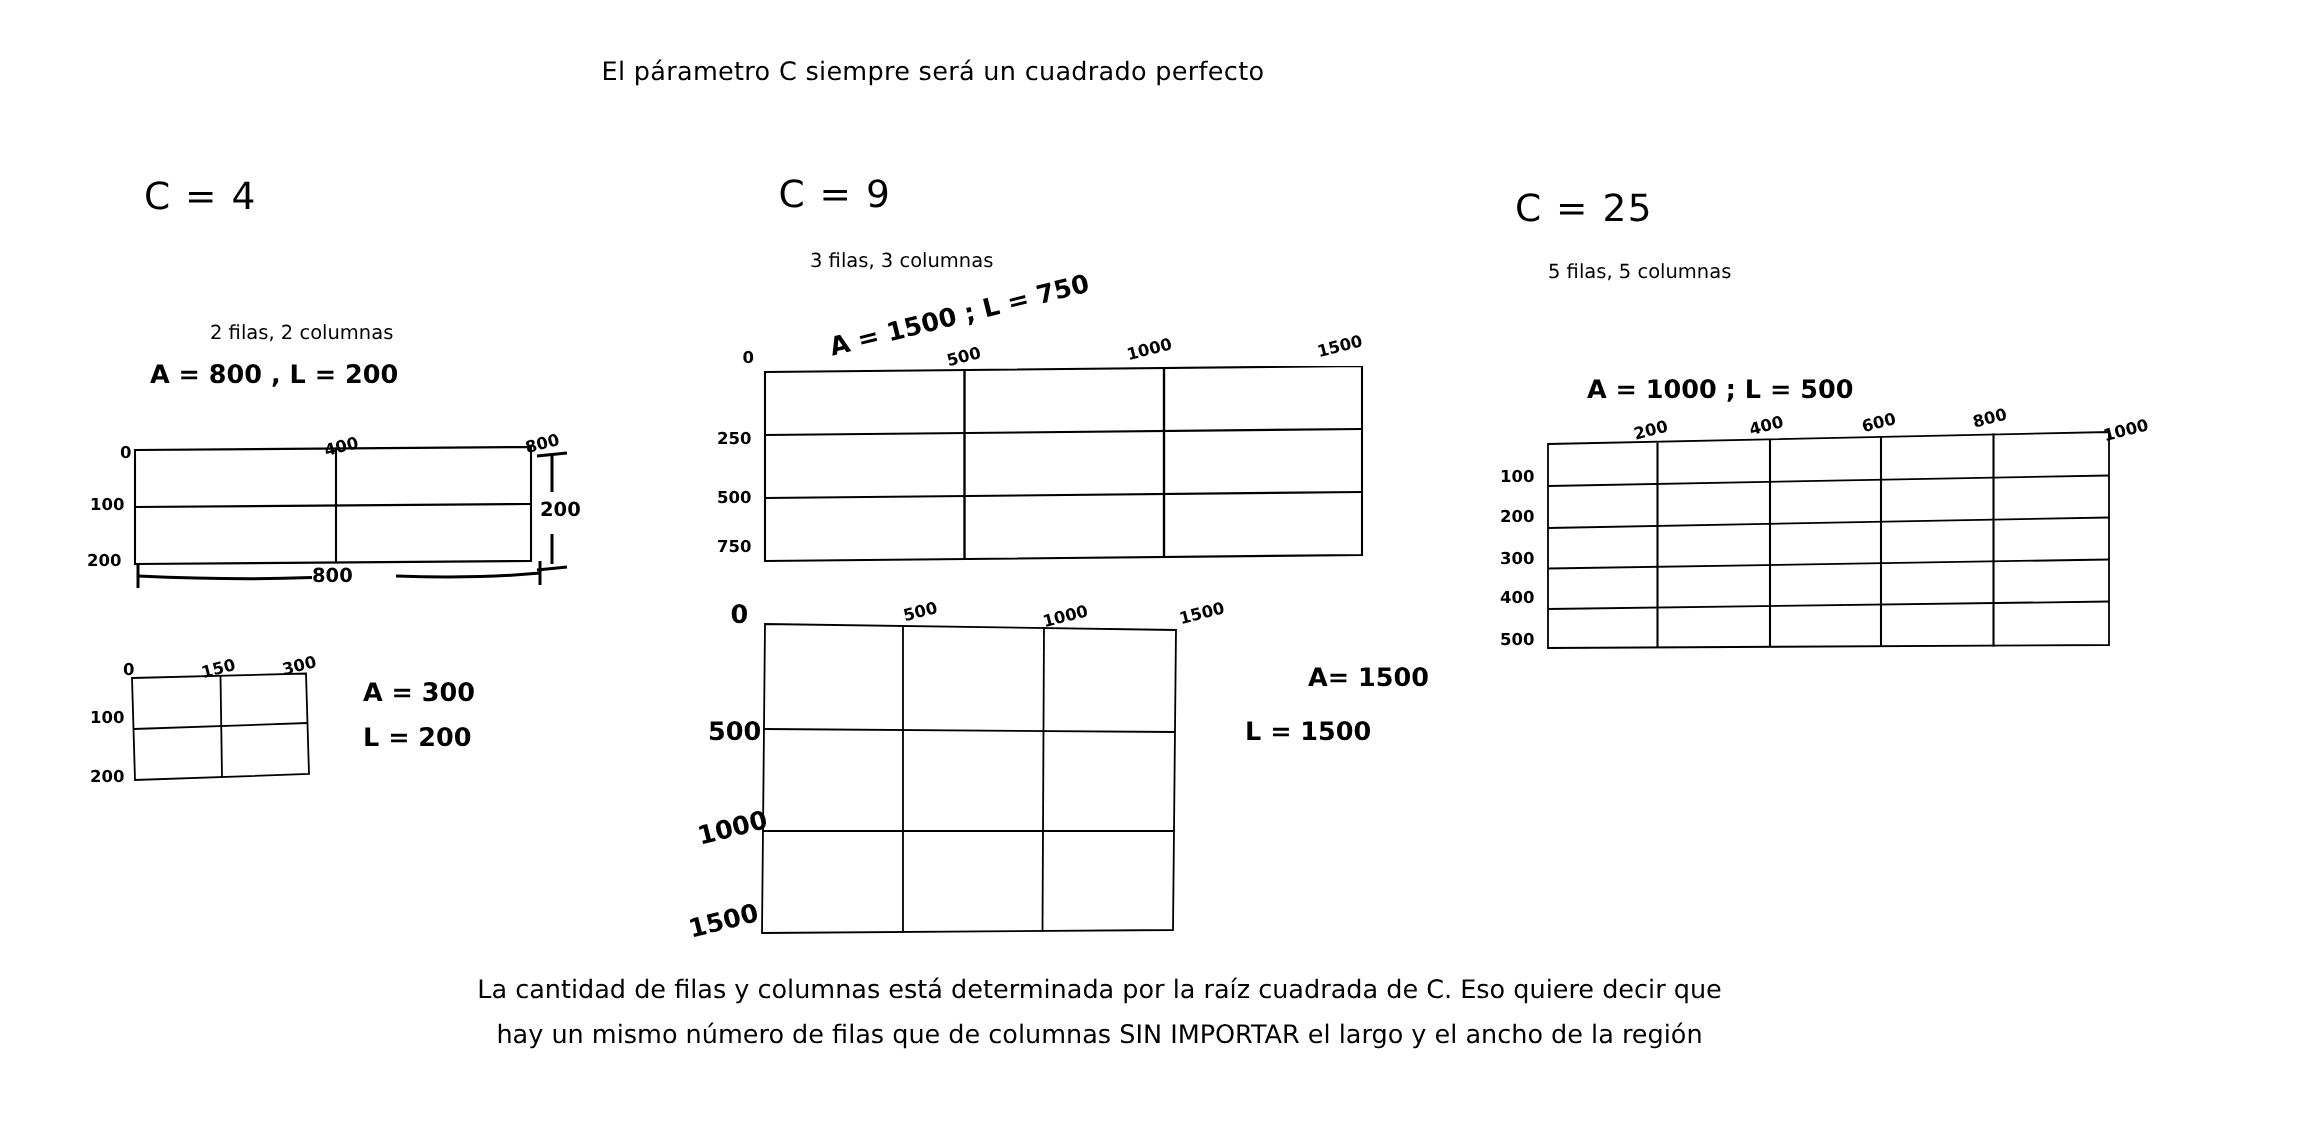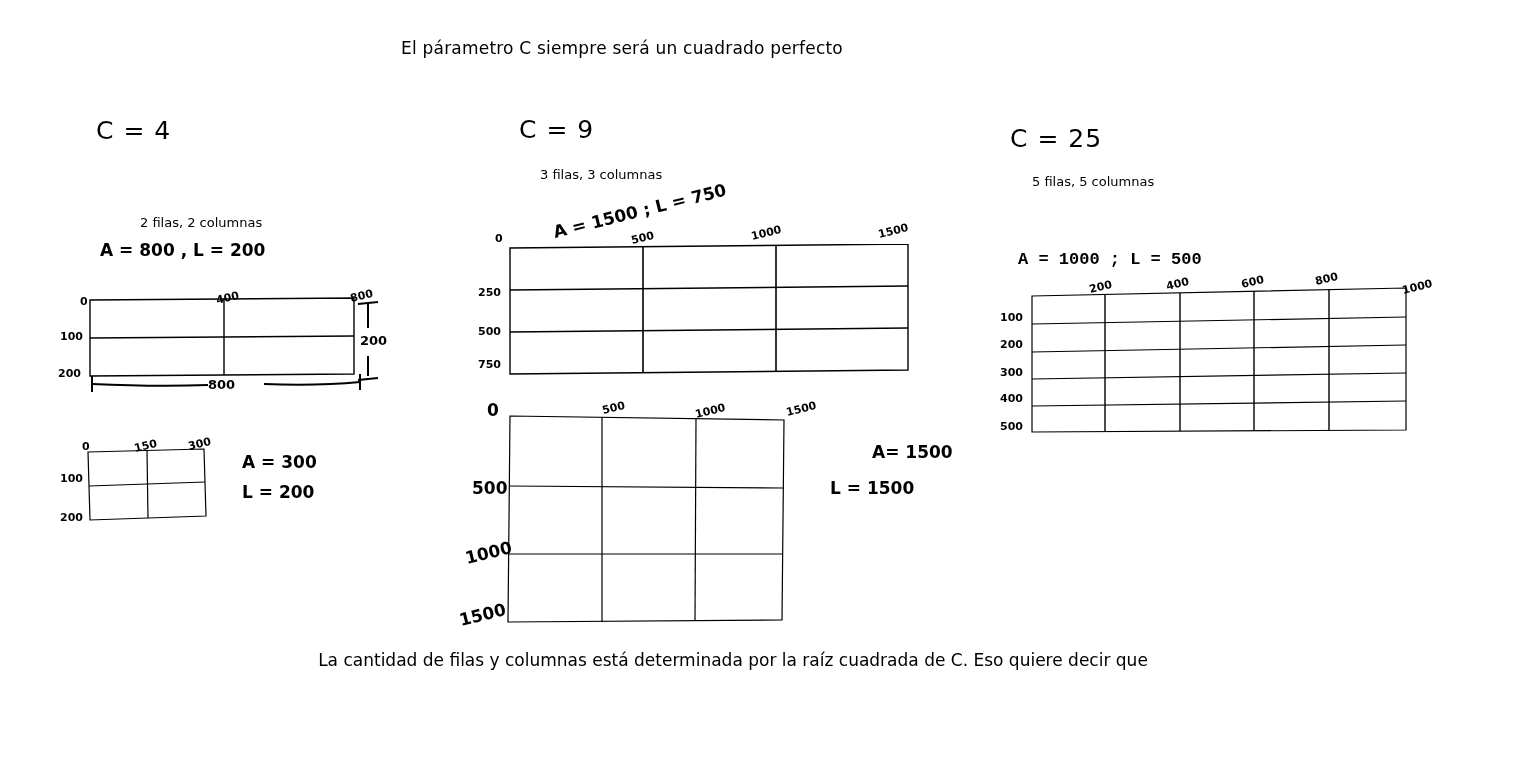--- a/index.html
+++ b/index.html
@@ -163,21 +163,21 @@
   <div class="abs lbl-big" style="left:472px; top:478px;">500</div>
   <div class="abs lbl-big rot-b" style="left:468px; top:548px;">1000</div>
   <div class="abs lbl-big rot-b" style="left:462px; top:610px;">1500</div>
 
   <div class="abs lbl-big" style="left:872px; top:442px;">A= 1500</div>
   <div class="abs lbl-big" style="left:830px; top:478px;">L = 1500</div>
 
   <div class="abs section-title" style="left:1010px; top:124px;">C = 25</div>
   <div class="abs section-sub" style="left:1032px; top:174px;">5 filas, 5 columnas</div>
 
-  <div class="abs lbl-big" style="left:1018px; top:250px;font-family:Liberation Mono, monospace;">A = 1000  ;   L = 500</div>
+  <div class="abs lbl-big" style="left:1058px; top:250px;">A = 1000  ;   L = 500</div>
 
   <svg class="abs" style="left:1002px; top:286px;" width="412" height="152">
     <path class="gridline" d="M30,10 L404,2 L404,144 L30,146 Z" stroke-width="1.2"></path>
     <path class="gridline" d="M30,38 L404,31" stroke-width="1.2"></path>
     <path class="gridline" d="M30,66 L404,59" stroke-width="1.2"></path>
     <path class="gridline" d="M30,93 L404,87" stroke-width="1.2"></path>
     <path class="gridline" d="M30,120 L404,115" stroke-width="1.2"></path>
     <path class="gridline" d="M103,9 L103,146" stroke-width="1.4"></path>
     <path class="gridline" d="M178,7 L178,145" stroke-width="1.4"></path>
     <path class="gridline" d="M252,5 L252,145" stroke-width="1.4"></path>
@@ -191,15 +191,16 @@
   <div class="abs lbl-sm rot-b" style="left:1404px; top:284px;">1000</div>
 
   <div class="abs lbl-sm" style="left:1000px; top:311px;">100</div>
   <div class="abs lbl-sm" style="left:1000px; top:338px;">200</div>
   <div class="abs lbl-sm" style="left:1000px; top:366px;">300</div>
   <div class="abs lbl-sm" style="left:1000px; top:392px;">400</div>
   <div class="abs lbl-sm" style="left:1000px; top:420px;">500</div>
 
   <div class="abs footer">
     <div>La cantidad de filas y columnas está determinada por la raíz cuadrada de C. Eso quiere decir que</div>
+    <div>hay un mismo número de filas que de columnas SIN IMPORTAR el largo y el ancho de la región</div>
   </div>
 
 </div>
 
 </body></html>

